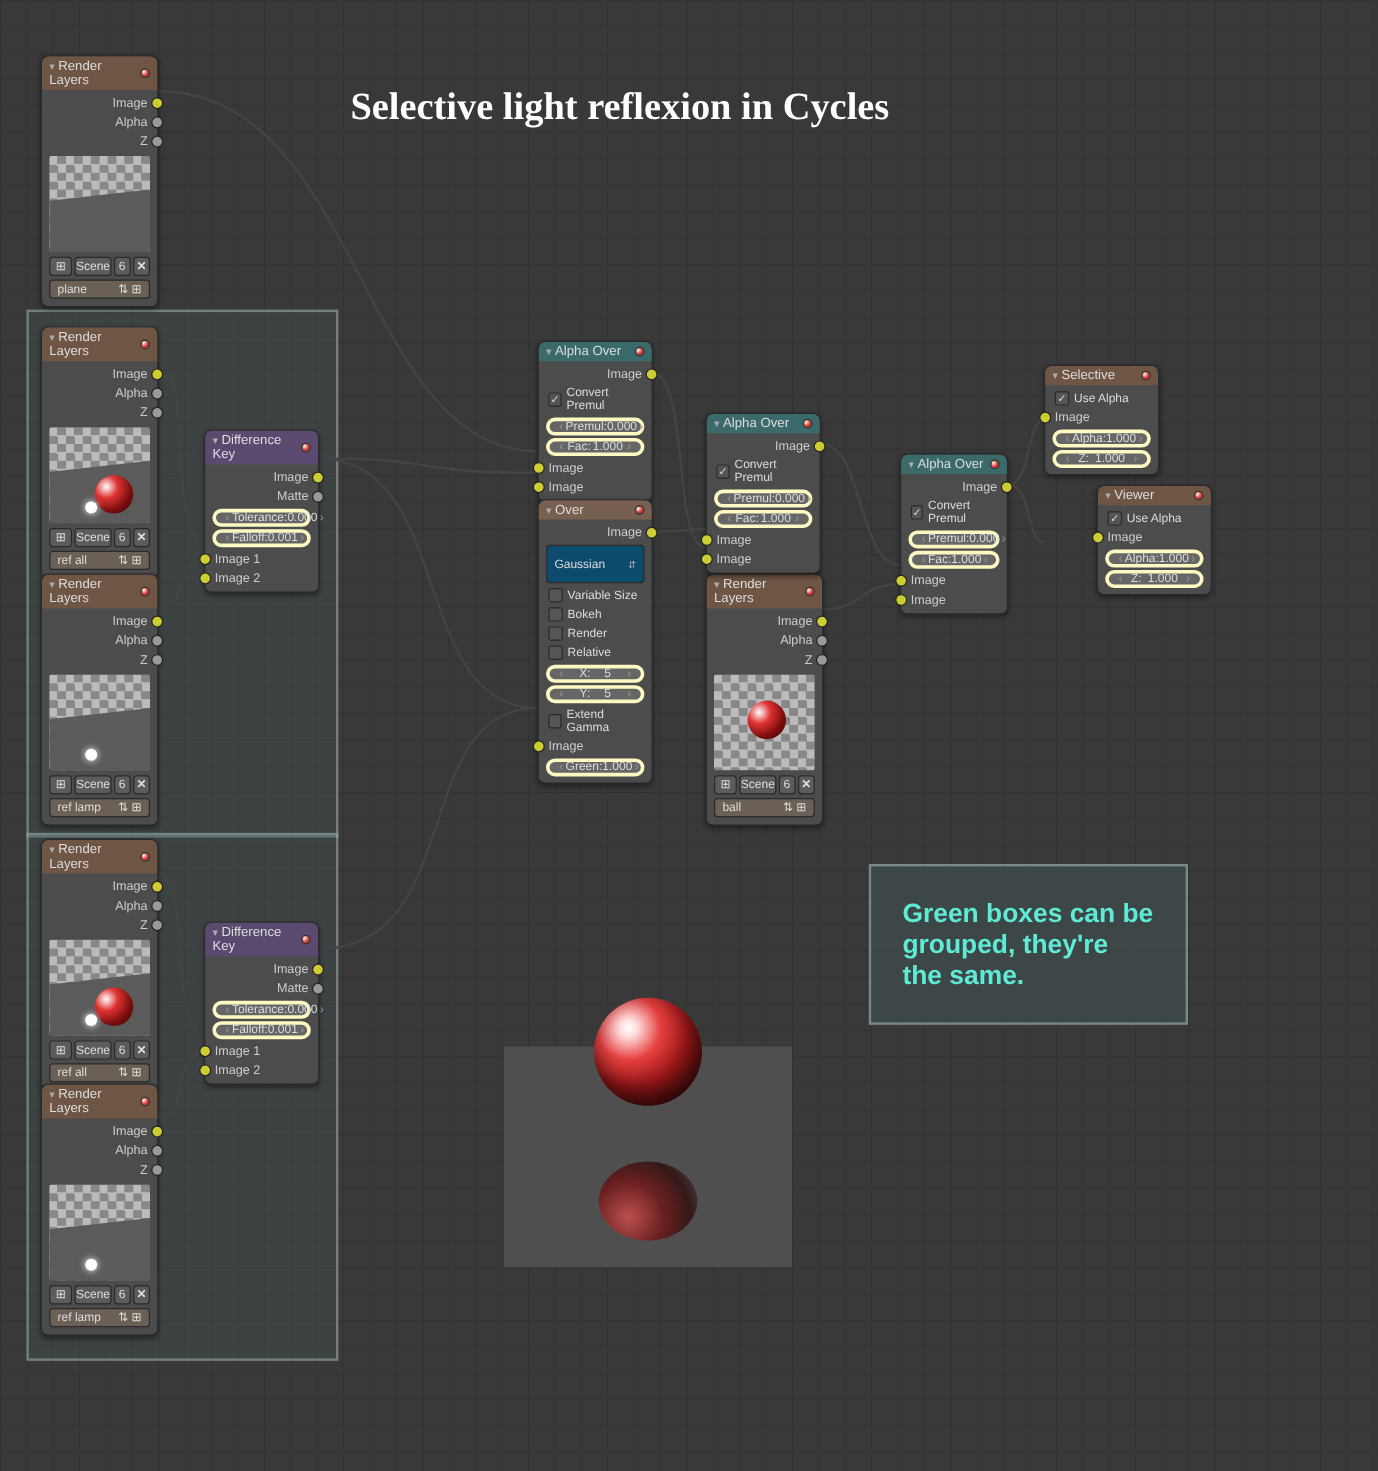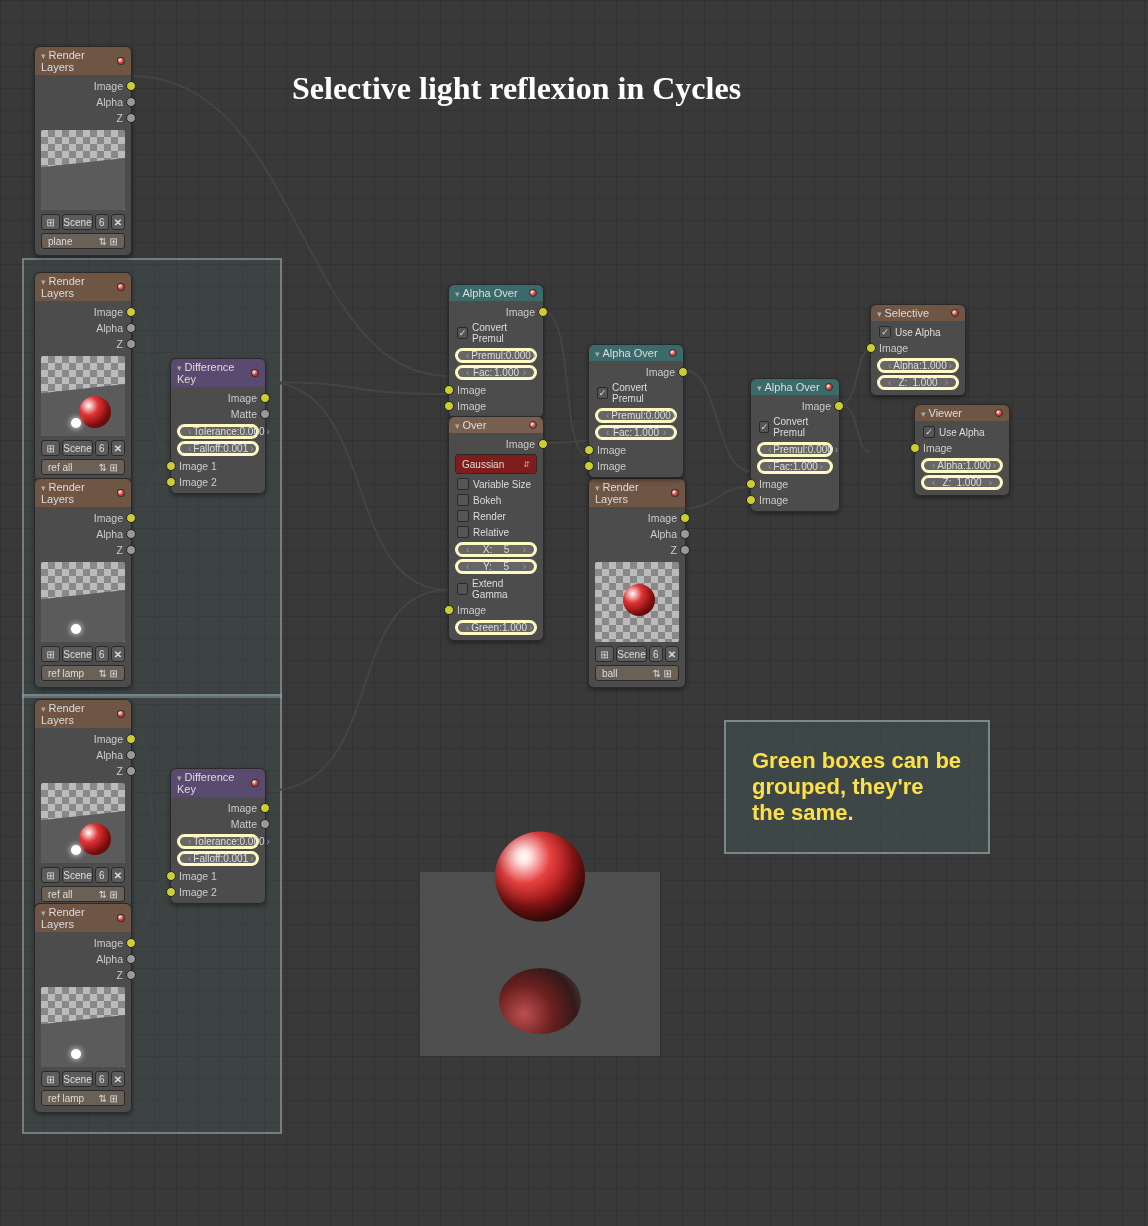--- a/index.html
+++ b/index.html
@@ -2,21 +2,21 @@
 <html><head>
 <meta charset="utf-8">
 <style>
   * { box-sizing: border-box; margin: 0; padding: 0; font-family: 'Segoe UI', Arial, sans-serif; }
   body { background: #393939; width: 1148px; height: 1226px; position: relative; overflow: hidden; }
   .grid-bg { position: absolute; inset: 0; background-color: #393939;
     background-image: linear-gradient(#323232 1px, transparent 1px), linear-gradient(90deg, #323232 1px, transparent 1px);
     background-size: 22px 22px; z-index: 0; }
   .title { position: absolute; color: #fff; font-size: 32px; font-weight: 700; z-index: 5; }
   .groupbox { position: absolute; background: rgba(68,86,86,0.35); border: 2px solid rgba(170,190,190,0.5); z-index: 1; }
-  .note { position: absolute; padding: 26px; color: #fde047; font-size: 22px; font-weight: 700; z-index: 3; background: rgba(68,86,86,0.5); border: 2px solid rgba(170,190,190,0.55); }
+  .note { position: absolute; padding: 26px; color: #5eead4; font-size: 22px; font-weight: 700; z-index: 3; background: rgba(68,86,86,0.5); border: 2px solid rgba(170,190,190,0.55); }
   svg.wires { position: absolute; inset: 0; z-index: 2; pointer-events: none; }
   .node { position: absolute; background: #4c4c4c; border: 1px solid #2a2a2a; border-radius: 6px; box-shadow: 0 2px 4px rgba(0,0,0,0.4); z-index: 4; }
   .node-header { display: flex; align-items: center; justify-content: space-between; padding: 2px 6px; border-radius: 6px 6px 0 0; font-size: 11px; color: #ddd; }
   .hdr-brown { background: #6e5544; }
   .hdr-purple { background: #5a4a70; }
   .hdr-teal { background: #3a6a6a; }
   .hdr-brown2 { background: #786050; }
   .node-body { padding: 3px 0; font-size: 10.5px; color: #ccc; position: relative; }
   .row { display: flex; align-items: center; height: 16px; padding: 0 8px; position: relative; }
   .row.out { justify-content: flex-end; }
@@ -36,21 +36,21 @@
   .btn.icon { width: 22px; }
   .btn.num { width: 16px; }
   .btn.x { width: 16px; font-weight: bold; }
   .datalink { background: #6a6055; border: 1px solid #2a2a2a; border-radius: 3px; height: 16px; display: flex; align-items: center; padding: 0 6px; font-size: 10px; color: #ddd; margin: 3px 6px; justify-content: space-between; }
   .numfield { background: #666; border: 3px solid #fef9c3; border-radius: 8px; height: 15px; margin: 2px 6px; display: flex; align-items: center; justify-content: space-between; padding: 0 8px; font-size: 10px; color: #ddd; }
   .numfield::before { content: '‹'; color: #999; margin-right: 2px;}
   .numfield::after { content: '›'; color: #999; margin-left: 2px;}
   .check { display: flex; align-items: center; padding: 2px 8px; font-size: 10px; color: #ddd; gap: 4px; }
   .cb { width: 12px; height: 12px; border: 1px solid #2a2a2a; border-radius: 2px; background: #555; display: inline-flex; align-items: center; justify-content: center; font-size: 9px; color: #ddd; }
   .cb.on::after { content: '✓'; }
-  .dropdown { background: #7f1d1d; border: 1px solid #2a2a2a; border-radius: 3px; height: 20px; margin: 2px 6px; display: flex; align-items: center; justify-content: space-between; padding: 0 6px; font-size: 10px; color: #ddd; }
+  .dropdown { background: #0c4a6e; border: 1px solid #2a2a2a; border-radius: 3px; height: 32px; margin: 2px 6px; display: flex; align-items: center; justify-content: space-between; padding: 0 6px; font-size: 10px; color: #ddd; }
   .tri { color: #aaa; font-size: 8px; }
   .collapse { color: #aaa; margin-right: 3px; font-size: 9px; }
   .preview-dot { width: 8px; height: 8px; border-radius: 50%; background: radial-gradient(circle at 30% 30%, #ffd, #d44, #822); border: 1px solid #333; }
   .render-preview { position: absolute; z-index: 3; }
   .render-preview .floor { position: absolute; inset: 0; background: #4f4f4f; }
   .render-preview .sphere { position: absolute; left: 50%; top: 0; transform: translate(-50%, -45%); width: 90px; height: 90px; border-radius: 50%;
     background: radial-gradient(circle at 32% 28%, #fff 0%, #ffdede 8%, #e64040 30%, #a01818 55%, #601010 80%, #300808 100%); box-shadow: inset -4px -10px 20px rgba(0,0,0,0.6); }
   .render-preview .refl { position: absolute; left: 50%; top: 52%; transform: translate(-50%, 0); width: 82px; height: 66px; border-radius: 50%;
     background: radial-gradient(circle at 30% 70%, #d05050 0%, #701818 40%, #301010 70%, transparent 100%); opacity: 0.85; filter: blur(0.5px); }
 </style>

